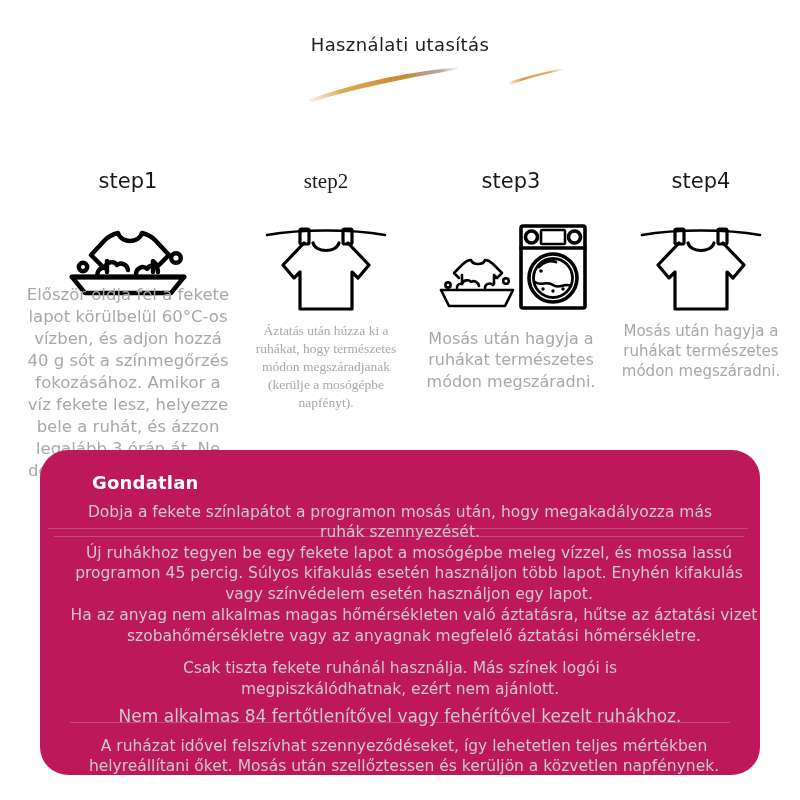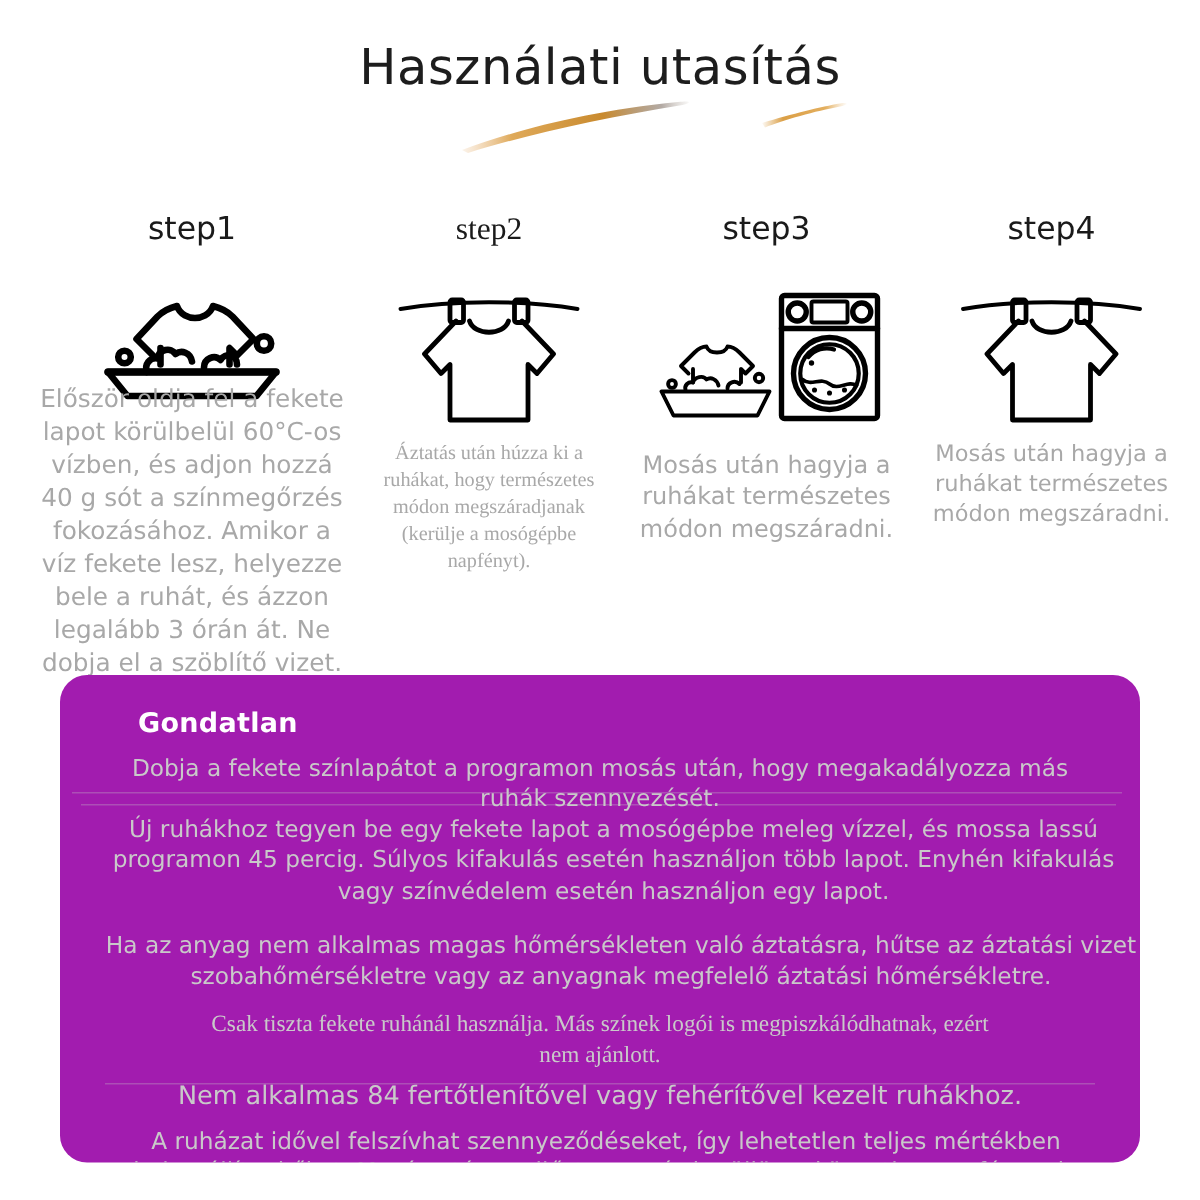--- a/index.html
+++ b/index.html
@@ -22,40 +22,40 @@
 
   
   .title-block {
     position: absolute;
     left: 0;
     top: 28px;
     width: 800px;
     text-align: center;
   }
   .title-text {
-    font-size: 33px;
+    font-size: 18px;
     color: #1d1d1d;
     letter-spacing: 0.4px;
     font-weight: 400;
     line-height: 34px;
   }
   .swoosh-wrap {
     position: absolute;
     left: 0;
     top: 62px;
     width: 800px;
     height: 46px;
     pointer-events: none;
   }
 
   
   .steps {
     position: absolute;
     left: 0;
-    top: 139px;
+    top: 168px;
     width: 800px;
     height: 300px;
   }
   .step {
     position: absolute;
     top: 0;
     text-align: center;
   }
   .step-label {
     font-size: 21px;
@@ -105,22 +105,22 @@
     padding: 0 6px;
   }
 
   
   .notice-card {
     position: absolute;
     left: 40px;
     top: 450px;
     width: 720px;
     height: 325px;
-    background: #a21caf;
-    border-radius: 18px;
+    background: #be185d;
+    border-radius: 28px;
     box-sizing: border-box;
     padding: 18px 24px 10px 24px;
     overflow: hidden;
   }
   .notice-title {
     color: #ffffff;
     font-size: 18px;
     font-weight: 600;
     margin: 4px 0 0 28px;
     letter-spacing: 0.2px;
@@ -130,22 +130,22 @@
   }
   .notice-item {
     color: #c9c9c9;
     text-align: center;
     line-height: 1.32;
     font-size: 15.5px;
     margin: 0 auto;
   }
   .notice-item.n0 { margin-top: 2px;  width: 660px; }
   .notice-item.n1 { margin-top: 0; width: 690px; }
-  .notice-item.n2 { margin-top: 16px; width: 700px; }
-  .notice-item.n3 { margin-top: 12px; width: 520px; font-family: Liberation Serif, serif; }
+  .notice-item.n2 { margin-top: 1px; width: 700px; }
+  .notice-item.n3 { margin-top: 12px; width: 520px; }
   .notice-item.n4 { margin-top: 6px;  width: 640px; font-size: 17px; }
   .notice-item.n5 { margin-top: 8px;  width: 680px; }
 
   
   .ghost {
     position: absolute;
     background: rgba(200,200,200,0.30);
     height: 1px;
     pointer-events: none;
   }

